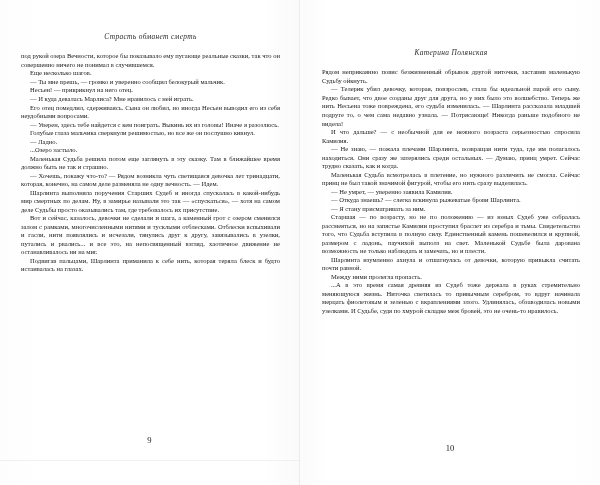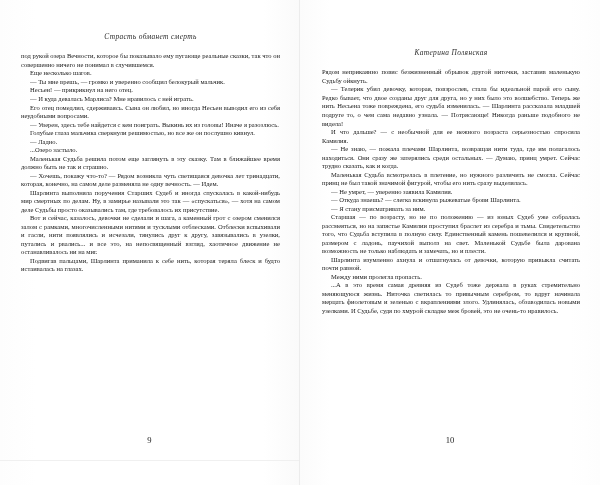--- a/index.html
+++ b/index.html
@@ -86,21 +86,21 @@
     position: absolute;
     bottom: 38px;
     left: 0;
     right: 0;
     text-align: center;
     font-size: 8.6px;
     color: #1a1a1a;
     line-height: 1;
   }
   .page-left .folio { bottom: 40px; }
-  .page-right .folio { bottom: 40px; text-align: center; }
+  .page-right .folio { bottom: 32px; text-align: center; }
 </style>
 </head>
 <body>
 
 <div class="spread">
 
   <div class="page page-left">
     <div class="running-head">Страсть обманет смерть</div>
 
     <div class="body-text">

